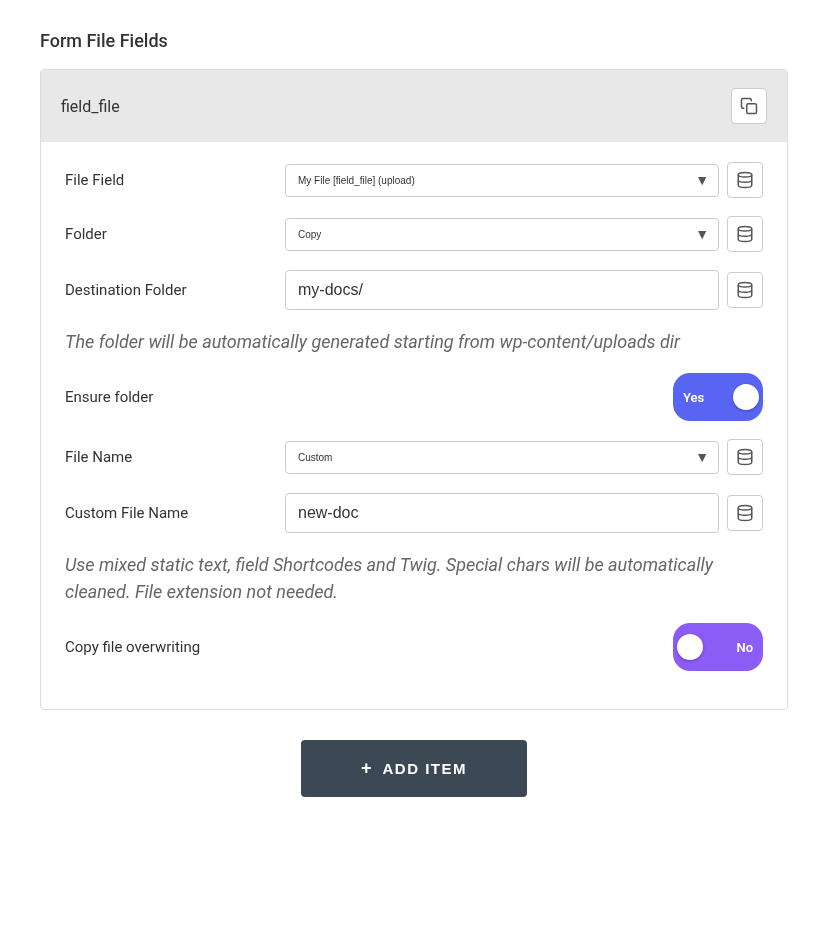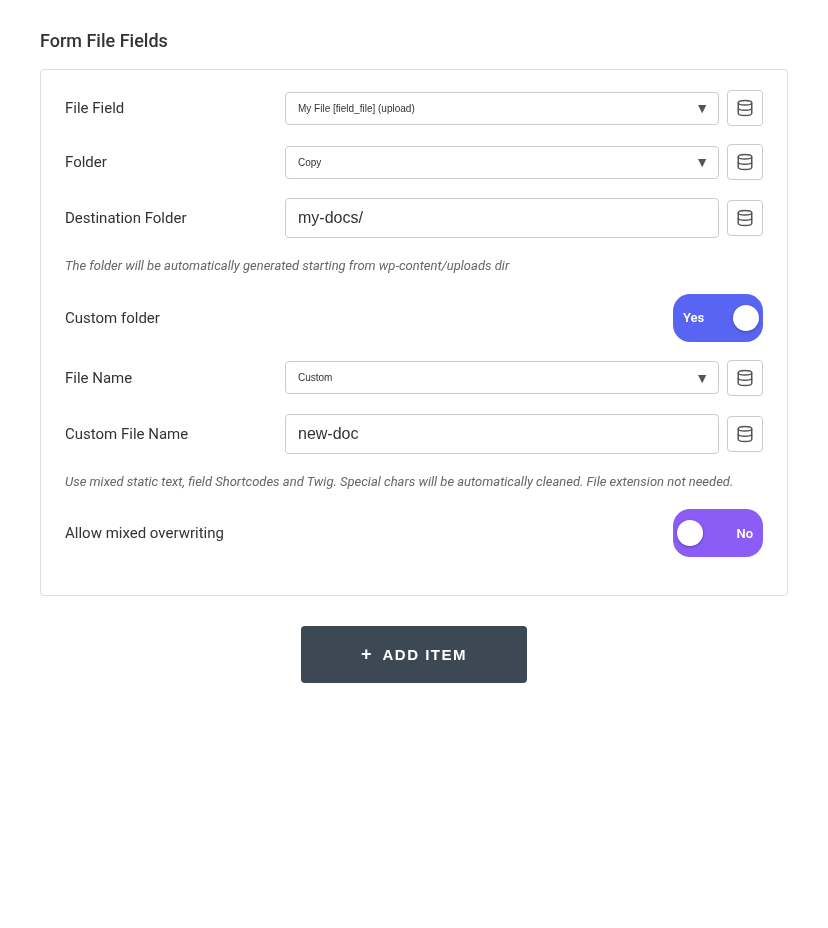--- a/index.html
+++ b/index.html
@@ -124,21 +124,21 @@
       border: 1px solid #ccc;
       border-radius: 4px;
       display: flex;
       align-items: center;
       justify-content: center;
       cursor: pointer;
       flex-shrink: 0;
     }
 
     .hint-text {
-      font-size: 13px;
+      font-size: 18px;
       color: #666;
       font-style: italic;
       margin-bottom: 18px;
       line-height: 1.5;
     }
 
     .toggle-row {
       display: flex;
       align-items: center;
       margin-bottom: 18px;
@@ -223,20 +223,29 @@
       gap: 10px;
     }
   </style>
 </head>
 <body>
 
 <h2 class="page-title">Form File Fields</h2>
 
 <div class="card">
 
+  <div class="card-header">
+    <span class="card-header-title">field_file</span>
+    <button class="copy-icon-btn" title="Copy">
+      <svg width="18" height="18" viewBox="0 0 24 24" fill="none" stroke="#555" stroke-width="2" stroke-linecap="round" stroke-linejoin="round">
+        <rect x="9" y="9" width="13" height="13" rx="2" ry="2"></rect>
+        <path d="M5 15H4a2 2 0 0 1-2-2V4a2 2 0 0 1 2-2h9a2 2 0 0 1 2 2v1"></path>
+      </svg>
+    </button>
+  </div>
 
   <div class="card-body">
 
     <div class="field-row">
       <span class="field-label">File Field</span>
       <div class="field-control">
         <div class="select-wrapper">
           <select><option>My File [field_file] (upload)</option></select>
           <span class="select-arrow">▼</span>
         </div>
@@ -277,21 +286,21 @@
             <path d="M21 12c0 1.66-4 3-9 3s-9-1.34-9-3"></path>
             <path d="M3 5v14c0 1.66 4 3 9 3s9-1.34 9-3V5"></path>
           </svg>
         </button>
       </div>
     </div>
 
     <p class="hint-text">The folder will be automatically generated starting from wp-content/uploads dir</p>
 
     <div class="toggle-row">
-      <span class="toggle-label">Custom folder</span>
+      <span class="toggle-label">Ensure folder</span>
       <div class="toggle-container">
         <div class="toggle-track on">
           <span class="toggle-text on-text">Yes</span>
           <div class="toggle-thumb on"></div>
         </div>
       </div>
     </div>
 
     <div class="field-row">
       <span class="field-label">File Name</span>
@@ -320,21 +329,21 @@
             <path d="M21 12c0 1.66-4 3-9 3s-9-1.34-9-3"></path>
             <path d="M3 5v14c0 1.66 4 3 9 3s9-1.34 9-3V5"></path>
           </svg>
         </button>
       </div>
     </div>
 
     <p class="hint-text">Use mixed static text, field Shortcodes and Twig. Special chars will be automatically cleaned. File extension not needed.</p>
 
     <div class="toggle-row">
-      <span class="toggle-label">Allow mixed overwriting</span>
+      <span class="toggle-label">Copy file overwriting</span>
       <div class="toggle-container">
         <div class="toggle-track off">
           <div class="toggle-thumb off"></div>
           <span class="toggle-text off-text">No</span>
         </div>
       </div>
     </div>
 
   </div>
 </div>

